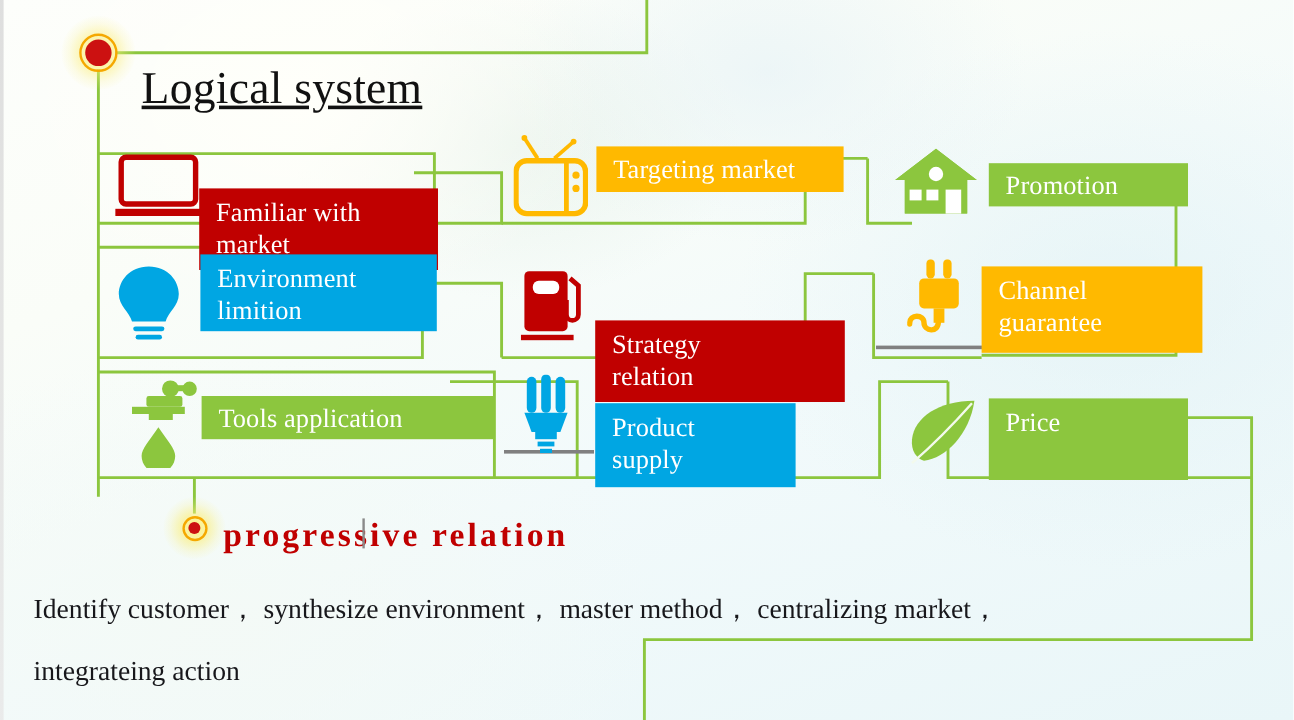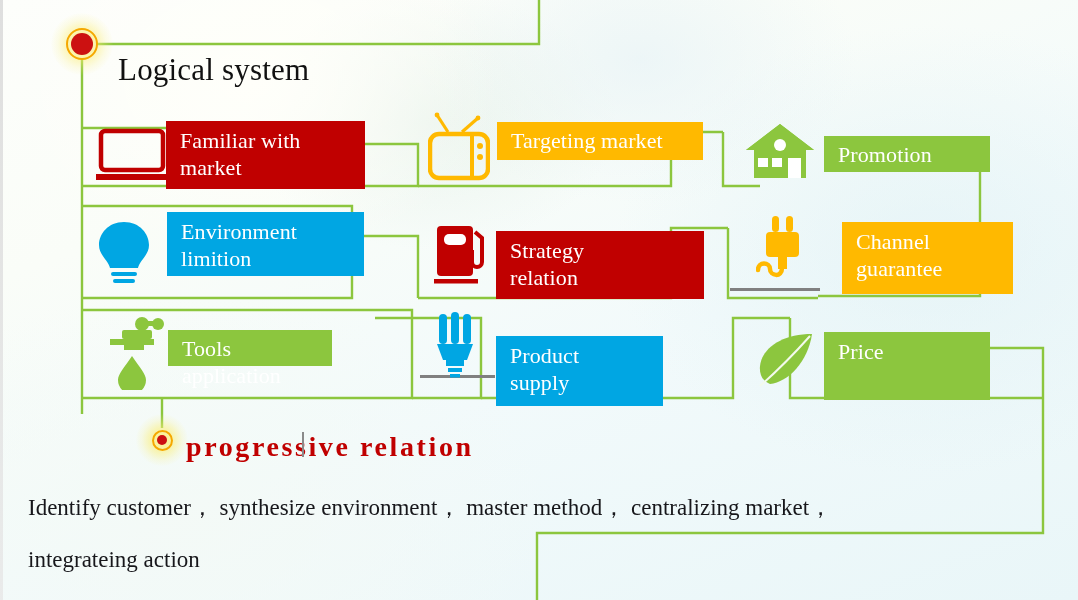--- a/index.html
+++ b/index.html
@@ -37,26 +37,26 @@
   .node.big .ring{width:28px;height:28px;}
   .node.big .dot{width:22px;height:22px;}
   .node.small{width:52px;height:52px;margin-left:-26px;margin-top:-26px;}
   .node.small .ring{width:17px;height:17px;border-width:2px;}
   .node.small .dot{width:10px;height:10px;}
 
   
   .label-box{position:absolute;color:#ffffff;font-size:22px;line-height:1.22;
              padding:6px 12px 7px 14px;box-sizing:border-box;letter-spacing:.1px;}
   .label-box.two{padding-top:7px;}
-  .c-red{background:#c00000;}
+  .c-red{background:#c00000;margin-top:36px;}
   .c-orange{background:#ffb900;}
   .c-blue{background:#00a6e3;}
   .c-green{background:#8cc63e;}
 
-  .title{position:absolute;font-size:31px;color:#111111;letter-spacing:.2px;}
+  .title{position:absolute;font-size:38px;color:#111111;letter-spacing:.2px;text-decoration:underline;}
   .prog{position:absolute;font-family:"Liberation Serif", serif;font-weight:bold;
         font-size:28px;color:#c00000;letter-spacing:2.6px;}
   .caret{position:absolute;width:2px;background:#8a8a8a;}
   .footer{position:absolute;font-size:23px;color:#17171b;line-height:52px;white-space:nowrap;}
 
   
   .icon{position:absolute;}
 </style>
 </head>
 <body>
@@ -211,26 +211,26 @@
   <div class="label-box c-blue two" style="left:167px;top:212px;width:197px;height:64px;">
     <div>Environment</div>
     <div>limition</div>
   </div>
 
   <div class="label-box c-red two" style="left:496px;top:231px;width:208px;height:68px;">
     <div>Strategy</div>
     <div>relation</div>
   </div>
 
-  <div class="label-box c-orange two" style="left:818px;top:222px;width:171px;height:72px;margin-left:24px;">
+  <div class="label-box c-orange two" style="left:818px;top:222px;width:184px;height:72px;">
     <div>Channel</div>
     <div>guarantee</div>
   </div>
 
-  <div class="label-box c-green" style="left:168px;top:330px;width:164px;height:36px;">
+  <div class="label-box c-green" style="left:168px;top:330px;width:244px;height:36px;">
     <div>Tools application</div>
   </div>
 
   <div class="label-box c-blue two" style="left:496px;top:336px;width:167px;height:70px;">
     <div>Product</div>
     <div>supply</div>
   </div>
 
   <div class="label-box c-green two" style="left:824px;top:332px;width:166px;height:68px;">
     <div>Price</div>

